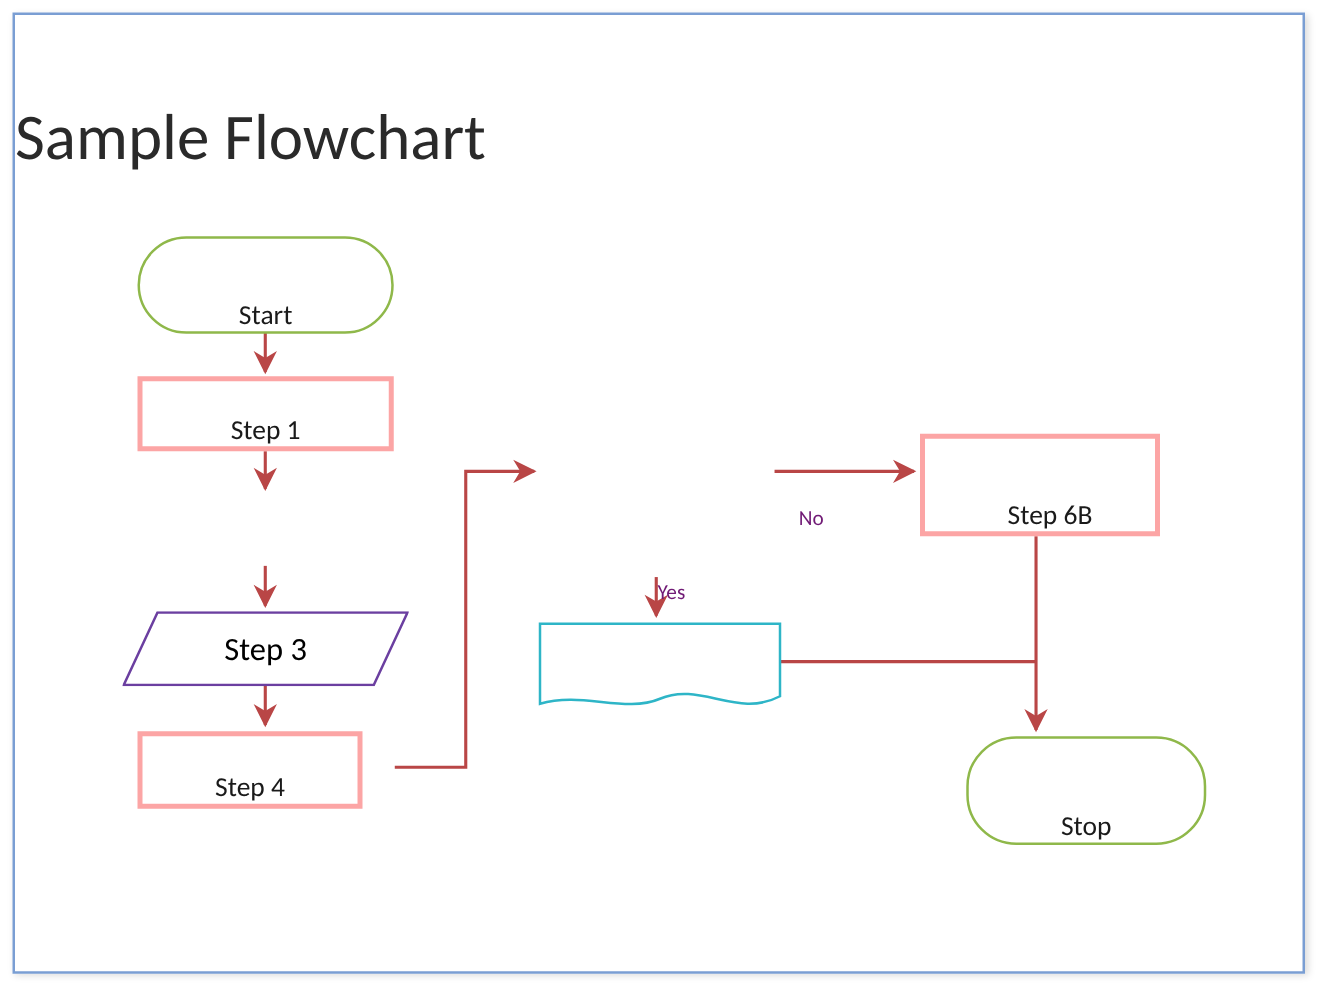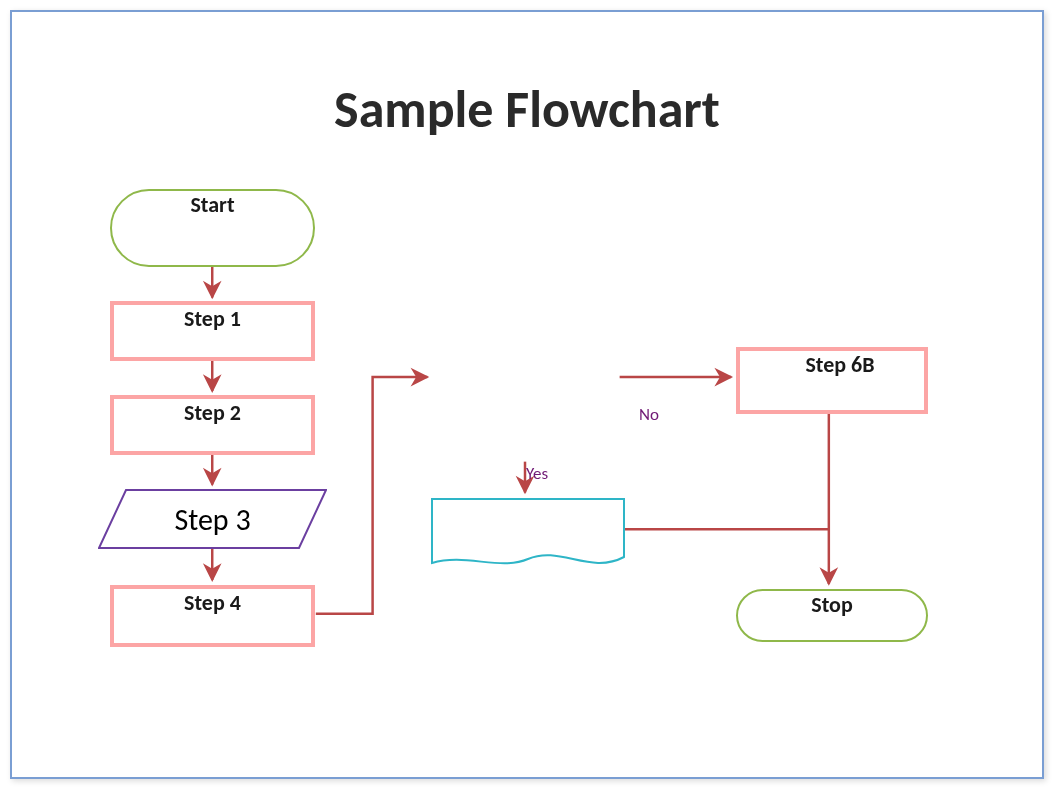--- a/index.html
+++ b/index.html
@@ -18,34 +18,32 @@
       bottom: 10px;
       border: 2px solid #7a9ed3;
       box-shadow: 2px 2px 6px rgba(0,0,0,0.15);
       background: #ffffff;
     }
     .title {
       position: absolute;
       top: 65px;
       left: 0;
       right: 0;
-      text-align: center;
       font-size: 52px;
-      font-weight: 700;
+      font-weight: 400;
       color: #2a2a2a;
     }
     .node {
       position: absolute;
       display: flex;
-      align-items: flex-start;
+      align-items: flex-end;
       justify-content: center;
       font-size: 22px;
       color: #1a1a1a;
       background: #ffffff;
-      font-weight: bold;
     }
     .terminator {
       border: 2px solid #8fb84a;
       border-radius: 40px;
     }
     .process {
       border: 4px solid #fca5a5;
     }
     .parallelogram {
       position: absolute;
@@ -54,21 +52,21 @@
       position: absolute;
       top: 0;
       left: 0;
     }
     .parallelogram .label {
       position: absolute;
       top: 0; left: 0; right: 0; bottom: 0;
       display: flex;
       align-items: center;
       justify-content: center;
-      font-size: 30px;
+      font-size: 26px;
     }
     .diamond-wrap {
       position: absolute;
     }
     .diamond-wrap svg {
       position: absolute;
       top: 0;
       left: 0;
     }
     .diamond-wrap .label {
@@ -143,48 +141,45 @@
   </svg>
 
   <div class="node terminator" style="left:98px; top:177px; width:205px; height:78px;">
     <span>Start</span>
   </div>
 
   <div class="node process" style="left:98px; top:289px; width:205px; height:60px;">
     <span>Step 1</span>
   </div>
 
-  <div class="node process" style="left:98px; top:383px; width:205px; height:60px;">
-    <span>Step 2</span>
-  </div>
 
   <div class="parallelogram" style="left:86px; top:477px; width:229px; height:60px;">
     <svg width="229" height="60" viewBox="0 0 229 60">
       <polygon points="28,1 228,1 201,59 1,59" fill="#ffffff" stroke="#6b3fa0" stroke-width="2"></polygon>
     </svg>
     <div class="label">
       <span>Step 3</span>
     </div>
   </div>
 
-  <div class="node process" style="left:98px; top:573px; width:205px; height:62px;">
+  <div class="node process" style="left:98px; top:573px; width:180px; height:62px;">
     <span>Step 4</span>
   </div>
 
 
   <div class="document-wrap" style="left:418px; top:485px; width:196px; height:76px;">
     <svg width="196" height="76" viewBox="0 0 196 76">
       <path d="M2,2 L194,2 L194,60 C160,78 130,48 98,62 C70,74 36,56 2,66 Z" fill="#ffffff" stroke="#2eb5c7" stroke-width="2"></path>
     </svg>
   </div>
 
-  <div class="node process" style="left:724px; top:335px; width:192px; height:67px;padding-left:16px;">
+  <div class="node process" style="left:724px; top:335px; width:192px; height:82px;padding-left:16px;">
     <span>Step 6B</span>
   </div>
 
-  <div class="node terminator" style="left:724px; top:577px; width:192px; height:53px;">
+  <div class="node terminator" style="left:761px; top:577px; width:192px; height:87px;">
     <span>Stop</span>
   </div>
 
   <div class="branch-label" style="left:627px; top:392px;">No</div>
   <div class="branch-label" style="left:514px; top:451px;">Yes</div>
 
 </div>
 
 </body></html>

